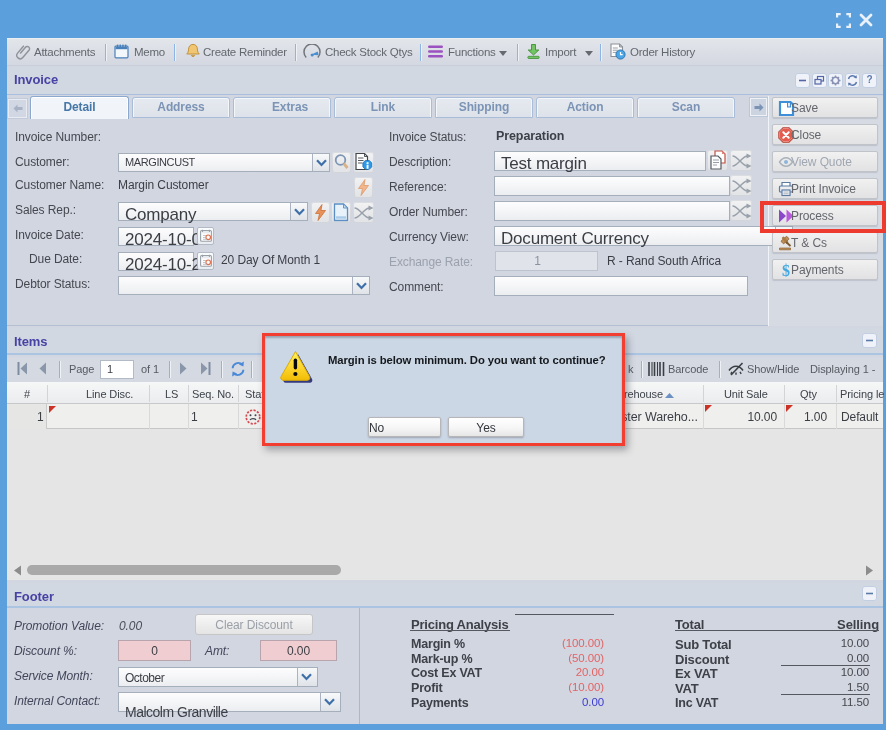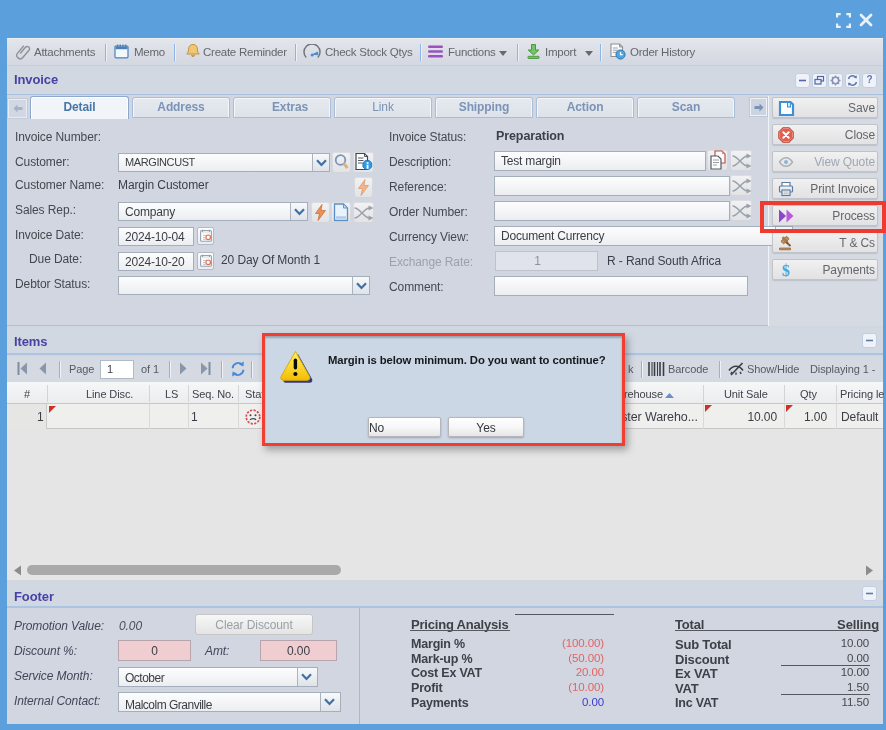--- a/index.html
+++ b/index.html
@@ -1,27 +1,27 @@
 <!DOCTYPE html>
 <html><head>
 <meta charset="utf-8">
 <style>
 * { margin:0; padding:0; box-sizing:border-box; }
 html,body { width:886px; height:730px; overflow:hidden; }
 body { font-family:"Liberation Sans", sans-serif; font-size:12px; color:#45484f; background:#5b9fdc; position:relative; letter-spacing:-0.1px; }
 .abs { position:absolute; }
 .lbl { position:absolute; color:#45484f; white-space:nowrap; }
 .field { position:absolute; background:linear-gradient(#fdfdfe,#f2f3f5 65%,#ebedf0); border:1px solid #a5aebb; }
-.field .tx { position:absolute; left:6px; top:2px; color:#3b3e45; white-space:nowrap; font-size:12px; letter-spacing:-0.2px; }
+.field .tx { position:absolute; left:6px; top:2px; color:#3b3e45; white-space:nowrap; font-size:17px; letter-spacing:-0.2px; }
 .combo-arrow { position:absolute; top:0; right:0; bottom:0; width:17px; background:linear-gradient(#f7f9fa,#dfe3e8); border-left:1px solid #aab3bf; }
 .combo-arrow svg { position:absolute; left:3px; top:50%; margin-top:-4px; }
 .toolsep { position:absolute; top:44px; width:2px; height:17px; background:#8cb4e4; border-right:1px solid #eef1f5; }
 .tbtxt { position:absolute; top:46px; color:#63676e; white-space:nowrap; font-size:11.5px; letter-spacing:-0.25px; }
 .rbtn { position:absolute; left:772px; width:106px; height:21px; background:linear-gradient(#f1f1f2,#e9e9ea 50%,#e2e2e4); border:1px solid #c0c3c8; border-radius:2px; box-shadow:0 1px 1px rgba(130,140,155,.3); }
-.rbtn .t { position:absolute; left:18px; right:2px; top:3px; text-align:right; color:#63666c; }
+.rbtn .t { position:absolute; left:18px; right:2px; top:3px; text-align:left; color:#63666c; }
 .rbtn svg { position:absolute; left:5px; top:2px; }
 .hbtn { position:absolute; width:15px; height:15px; background:#eff3f9; border:1px solid #c2cfe3; border-radius:3px; }
 .gridhd { position:absolute; top:0; color:#3f434b; white-space:nowrap; font-size:11px; }
 .gridtx { position:absolute; color:#3b3e45; white-space:nowrap; }
 .navico { position:absolute; top:361px; }
 .ittx { position:absolute; top:363px; color:#565a62; white-space:nowrap; font-size:11px; }
 .ftlbl { position:absolute; color:#42465a; white-space:nowrap;font-style:italic; }
 .prow { position:absolute; font-weight:bold; color:#3e4147; white-space:nowrap; font-size:12.5px; letter-spacing:-0.2px; }
 .pval { position:absolute; text-align:right; white-space:nowrap; font-size:11.5px; }
 .ib { position:absolute; background:linear-gradient(#f3f3f4,#e7e8ea 60%,#e2e3e6); border-radius:3px; box-shadow:inset 0 0 0 1px rgba(190,195,205,.45); }
@@ -143,21 +143,21 @@
         <path d="M4.5 0.5 L0.5 4.5 L4.5 8.5 V6 H9.5 V3 H4.5 Z" fill="#a7b2c4"></path>
       </svg>
   </div>
   <div class="abs" style="left:30px;top:96px;width:99px;height:23px;background:#f1f4f8;border:1px solid #8ca8cc;border-bottom:none;border-radius:3px 3px 0 0;box-shadow:inset 0 1px 0 #fff,inset 1px 0 0 #fff,inset -1px 0 0 #fff"></div>
   <div class="abs" style="left:30px;top:100px;width:99px;text-align:center;font-weight:bold;color:#4577a7">Detail</div>
   <div class="abs" style="left:132px;top:97px;width:98px;height:21px;background:linear-gradient(#e6eaf0,#dde1e9);border:1px solid #a9bcd8;border-radius:3px 3px 0 0;box-shadow:inset 0 1px 0 #f4f7fa,inset 1px 0 0 #f4f7fa,inset -1px 0 0 #f4f7fa"></div>
   <div class="abs" style="left:132px;top:100px;width:98px;text-align:center;font-weight:bold;color:#7b93b5">Address</div>
   <div class="abs" style="left:233px;top:97px;width:98px;height:21px;background:linear-gradient(#e6eaf0,#dde1e9);border:1px solid #a9bcd8;border-radius:3px 3px 0 0;box-shadow:inset 0 1px 0 #f4f7fa,inset 1px 0 0 #f4f7fa,inset -1px 0 0 #f4f7fa"></div>
   <div class="abs" style="left:233px;top:100px;width:114px;text-align:center;font-weight:bold;color:#7b93b5">Extras</div>
   <div class="abs" style="left:334px;top:97px;width:98px;height:21px;background:linear-gradient(#e6eaf0,#dde1e9);border:1px solid #a9bcd8;border-radius:3px 3px 0 0;box-shadow:inset 0 1px 0 #f4f7fa,inset 1px 0 0 #f4f7fa,inset -1px 0 0 #f4f7fa"></div>
-  <div class="abs" style="left:334px;top:100px;width:98px;text-align:center;font-weight:normal;color:#7b93b5">Link</div>
+  <div class="abs" style="left:334px;top:100px;width:98px;text-align:center;font-weight:bold;color:#7b93b5">Link</div>
   <div class="abs" style="left:435px;top:97px;width:98px;height:21px;background:linear-gradient(#e6eaf0,#dde1e9);border:1px solid #a9bcd8;border-radius:3px 3px 0 0;box-shadow:inset 0 1px 0 #f4f7fa,inset 1px 0 0 #f4f7fa,inset -1px 0 0 #f4f7fa"></div>
   <div class="abs" style="left:435px;top:100px;width:98px;text-align:center;font-weight:bold;color:#7b93b5">Shipping</div>
   <div class="abs" style="left:536px;top:97px;width:98px;height:21px;background:linear-gradient(#e6eaf0,#dde1e9);border:1px solid #a9bcd8;border-radius:3px 3px 0 0;box-shadow:inset 0 1px 0 #f4f7fa,inset 1px 0 0 #f4f7fa,inset -1px 0 0 #f4f7fa"></div>
   <div class="abs" style="left:536px;top:100px;width:98px;text-align:center;font-weight:bold;color:#7b93b5">Action</div>
   <div class="abs" style="left:637px;top:97px;width:98px;height:21px;background:linear-gradient(#e6eaf0,#dde1e9);border:1px solid #a9bcd8;border-radius:3px 3px 0 0;box-shadow:inset 0 1px 0 #f4f7fa,inset 1px 0 0 #f4f7fa,inset -1px 0 0 #f4f7fa"></div>
   <div class="abs" style="left:637px;top:100px;width:98px;text-align:center;font-weight:bold;color:#7b93b5">Scan</div>
   <div class="abs" style="left:750px;top:98px;width:17px;height:18px;background:#ccd4e2;border:1px solid #eef1f6;outline:1px solid #bcc8da">
     <svg class="abs" style="left:3px;top:4px" width="10" height="9" viewBox="0 0 10 9">
         <path d="M5.5 0.5 L9.5 4.5 L5.5 8.5 V6 H0.5 V3 H5.5 Z" fill="#7a92b4"></path>
       </svg>
@@ -554,21 +554,21 @@
   <div class="field" style="left:118px;top:667px;width:200px;height:20px">
     <div class="tx" style="top:3px;font-size:12px;letter-spacing:-0.5px">October</div>
     <div class="combo-arrow" style="width:20px">
         <svg width="11" height="8" viewBox="0 0 11 8">
           <path d="M1 1.2 L5.5 6 L10 1.2" fill="none" stroke="#3f6fa8" stroke-width="2.2"></path>
         </svg>
       </div>
   </div>
   <div class="ftlbl" style="left:14px;top:694px">Internal Contact:</div>
   <div class="field" style="left:118px;top:692px;width:223px;height:20px">
-    <div class="tx" style="top:5px;font-size:12px;letter-spacing:-0.5px">Malcolm Granville</div>
+    <div class="tx" style="top:11px;font-size:14px;letter-spacing:-0.5px">Malcolm Granville</div>
     <div class="combo-arrow" style="width:20px">
         <svg width="11" height="8" viewBox="0 0 11 8">
           <path d="M1 1.2 L5.5 6 L10 1.2" fill="none" stroke="#3f6fa8" stroke-width="2.2"></path>
         </svg>
       </div>
   </div>
 </div>
 <div id="footer-right">
   <div class="abs" style="left:515px;top:614px;width:99px;height:1px;background:#55585e"></div>
   <div class="prow" style="left:411px;top:617px;font-size:13px">Pricing Analysis</div>

